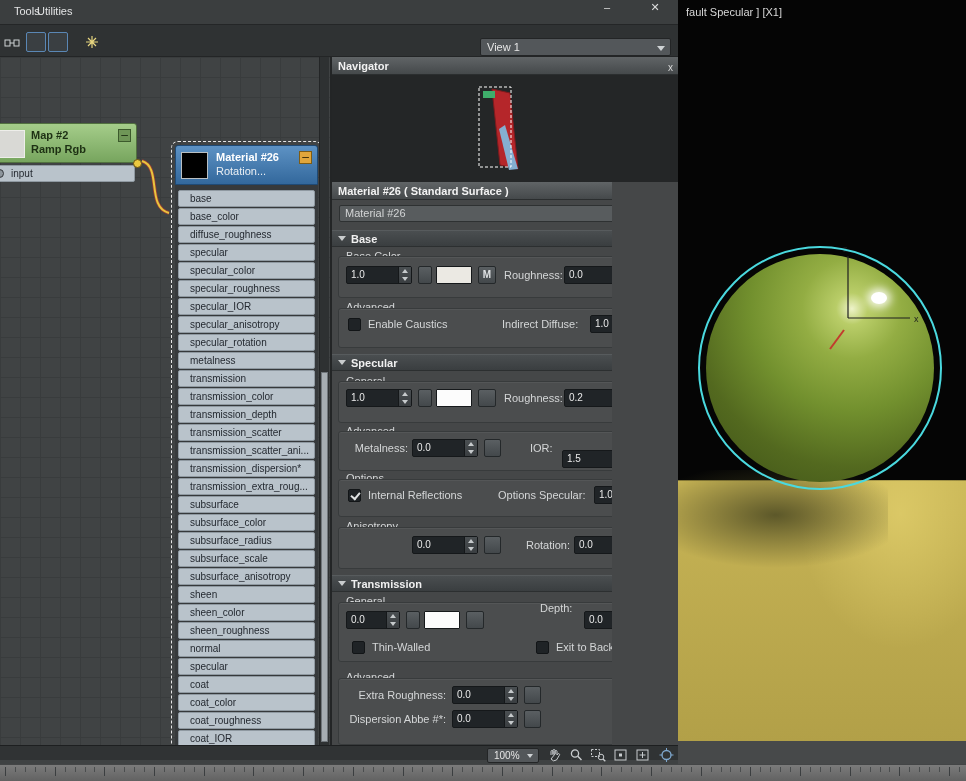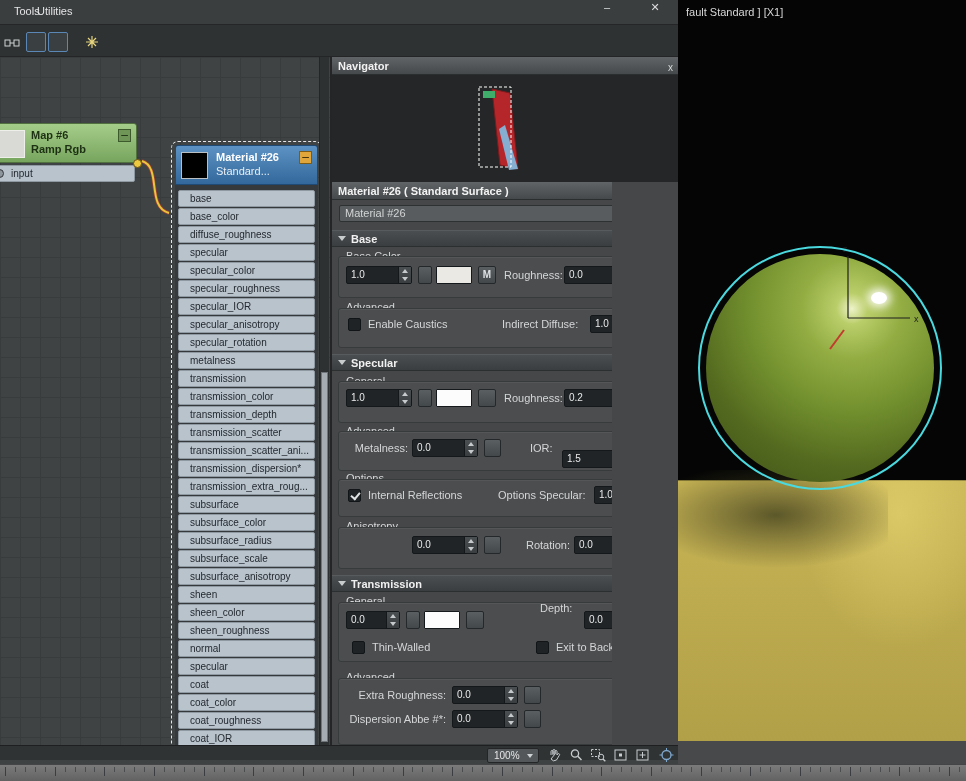--- a/index.html
+++ b/index.html
@@ -103,49 +103,53 @@
         <line x1="6" y1="8" x2="10" y2="8" stroke="#cfd3d5"></line>
       </svg>
   </span>
   <span class="abs tbtn" style="left:26px;top:7px"><span class="dotgrid"></span></span>
   <span class="abs tbtn" style="left:48px;top:7px"><span class="sqgrid"></span></span>
   <span class="abs" style="left:84px;top:9px;width:16px;height:16px">
     <svg width="16" height="16" viewBox="0 0 16 16">
         <path d="M8 2v12M2 8h12M4 4l8 8M12 4l-8 8" stroke="#e7d57f" stroke-width="1.2"></path>
       </svg>
   </span>
+  <div class="abs combo" style="left:480px;top:13px;width:191px;height:18px">
+    <span>View 1</span>
+    <span class="darr"></span>
+  </div>
 </div>
 
 <div class="abs nodeview">
 
   <div class="abs" style="left:-10px;top:66px;width:147px">
     <div class="map-header">
       <span class="map-thumb"></span>
-      <span class="map-title">Map #6</span>
+      <span class="map-title">Map #2</span>
       <span class="map-sub">Ramp Rgb</span>
       <span class="map-collapse">–</span>
     </div>
     <div class="slots" style="margin:2px 2px 0">
       <div class="slot inslot">
         <span>input</span>
       </div>
     </div>
     <span class="outsock"></span>
   </div>
 
   <svg class="abs" style="left:0;top:0;pointer-events:none" width="330" height="688">
     <path d="M142,104 C162,110 146,150 169,156" fill="none" stroke="#b3402e" stroke-width="3.5" opacity="0.8"></path>
     <path d="M142,104 C162,110 146,150 169,156" fill="none" stroke="#e8c63e" stroke-width="2"></path>
   </svg>
 
   <div class="abs mat-node" style="left:175px;top:88px;width:143px">
     <div class="mat-header">
       <span class="mat-thumb"></span>
       <span class="mat-title">Material #26</span>
-      <span class="mat-sub">Standard...</span>
+      <span class="mat-sub">Rotation...</span>
       <span class="mat-collapse">–</span>
     </div>
     <div class="slots">
         <div class="slot"><span>base</span></div>
         <div class="slot connected"><span>base_color</span></div>
         <div class="slot"><span>diffuse_roughness</span></div>
         <div class="slot"><span>specular</span></div>
         <div class="slot"><span>specular_color</span></div>
         <div class="slot"><span>specular_roughness</span></div>
         <div class="slot"><span>specular_IOR</span></div>
@@ -345,21 +349,21 @@
     <span class="sphl"></span>
   </div>
   <svg class="abs" style="left:0;top:0" width="288" height="741">
     <line x1="170" y1="256" x2="170" y2="318" stroke="#1f1f1f" stroke-width="1.2"></line>
     <line x1="170" y1="318" x2="232" y2="318" stroke="#1f1f1f" stroke-width="1.2"></line>
     <line x1="166" y1="330" x2="152" y2="349" stroke="#c23b2e" stroke-width="2"></line>
     <text x="165" y="252" font-size="9" fill="#1f1f1f">z</text>
     <text x="236" y="322" font-size="9" fill="#1f1f1f">x</text>
   </svg>
   <div class="selring"></div>
-  <span class="vplabel">fault Standard ] [X1]</span>
+  <span class="vplabel">fault Specular ] [X1]</span>
 </div>
 <div class="abs vpfiller"></div>
 
 <div class="abs statusbar">
   <div class="abs combo" style="left:487px;top:2px;width:52px;height:15px;line-height:13px;font-size:10px">
     <span>100%</span>
     <span class="darr" style="top:5px;border-left-width:3px;border-right-width:3px;border-top-width:4px"></span>
   </div>
   <span class="abs sbtn" style="left:546px">
     <svg width="17" height="16" viewBox="0 0 17 16">

